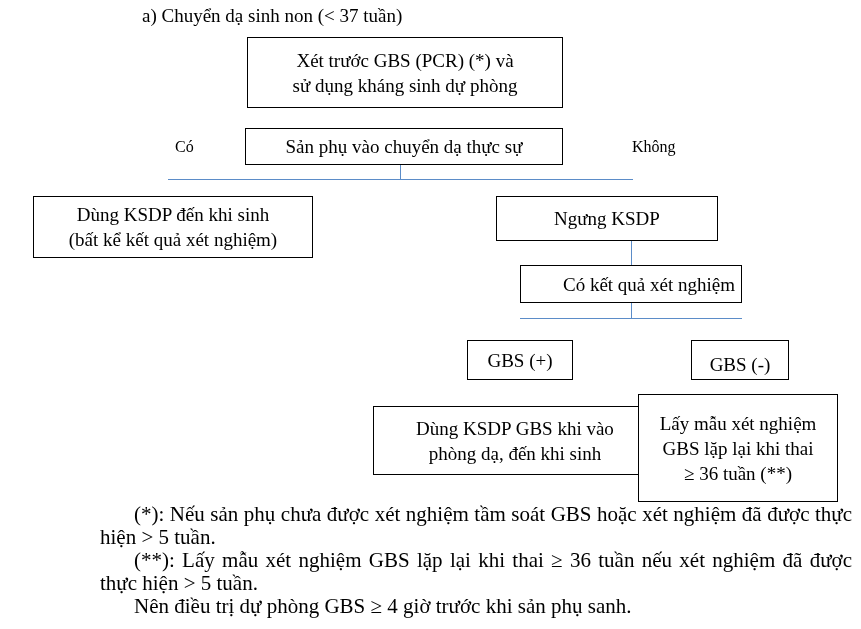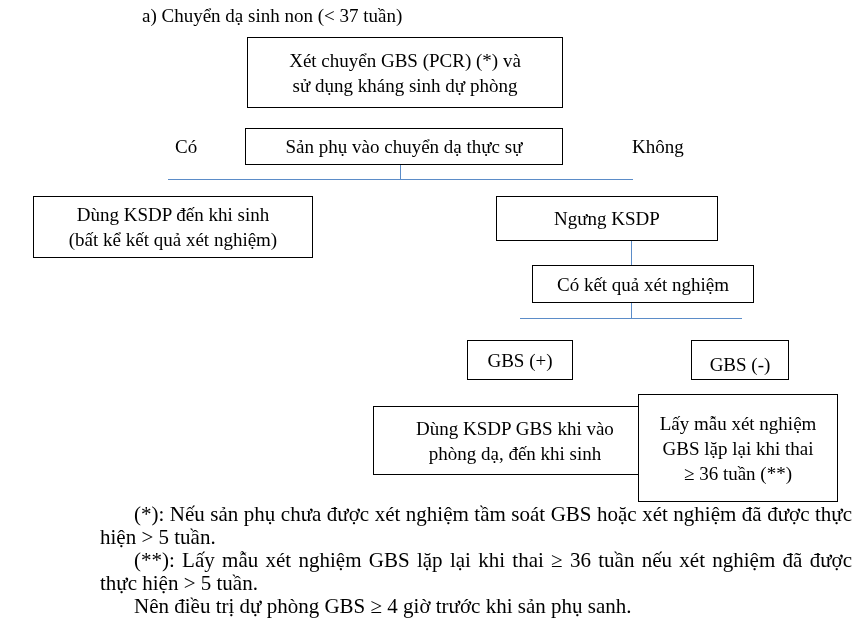--- a/index.html
+++ b/index.html
@@ -60,21 +60,21 @@
   }
   .conn-v {
     position: absolute;
     width: 0;
     border-left: 1.6px solid #5b8cc8;
   }
 
   
   .branch-label {
     position: absolute;
-    font-size: 19px;
+    font-size: 16px;
     line-height: 24px;
     white-space: nowrap;
   }
 
   
   .notes {
     position: absolute;
     left: 100px;
     top: 503px;
     width: 752px;
@@ -89,21 +89,21 @@
 </style>
 </head>
 <body>
 
 <div id="canvas">
 
   <div class="title">a) Chuyển dạ sinh non (&lt; 37 tuần)</div>
 
   <div class="node" style="left:247px; top:37px; width:316px; height:71px;">
     <span class="lines">
-      <span>Xét chuyển GBS (PCR) (*) và</span>
+      <span>Xét trước GBS (PCR) (*) và</span>
       <span>sử dụng kháng sinh dự phòng</span>
     </span>
   </div>
 
   <div class="node" style="left:245px; top:128px; width:318px; height:37px;">
     <span class="lines">
       <span>Sản phụ vào chuyển dạ thực sự</span>
     </span>
   </div>
 
@@ -121,21 +121,21 @@
   </div>
 
   <div class="node" style="left:496px; top:196px; width:222px; height:45px;">
     <span class="lines">
       <span>Ngưng KSDP</span>
     </span>
   </div>
 
   <div class="conn-v" style="left:631px; top:241px; height:24px;"></div>
 
-  <div class="node" style="left:532px; top:265px; width:222px; height:38px;">
+  <div class="node" style="left:520px; top:265px; width:222px; height:38px;text-align:right;">
     <span class="lines">
       <span>Có kết quả xét nghiệm</span>
     </span>
   </div>
 
   <div class="conn-v" style="left:631px; top:303px; height:15px;"></div>
   <div class="conn-h" style="left:520px; top:318px; width:222px;"></div>
 
   <div class="node" style="left:467px; top:340px; width:106px; height:40px;">
     <span class="lines">

